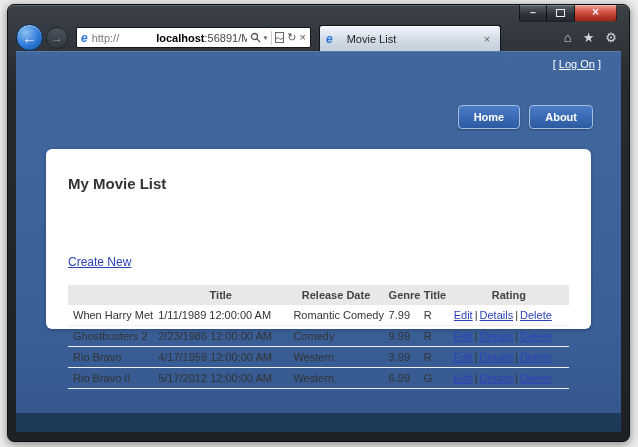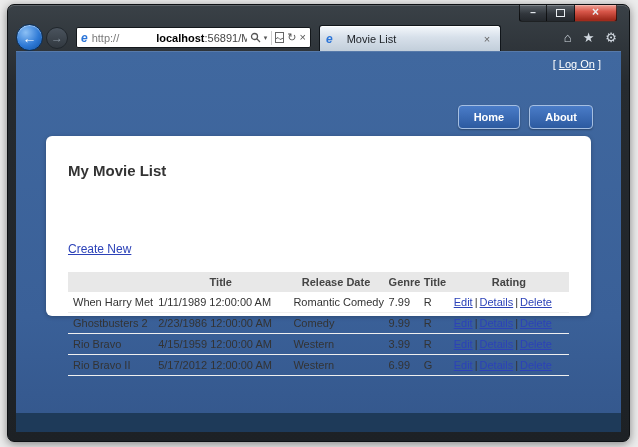--- a/index.html
+++ b/index.html
@@ -101,21 +101,21 @@
   }
 
   .main-nav { position:absolute; top:54px; right:28px; display:flex; }
   .nav-btn {
     margin-left:9px; padding:5px 15px; font-size:11px; font-weight:bold; color:#fff;
     background:linear-gradient(#4a7cc8,#2c5aa0); border:1px solid #a5bfe2; border-radius:4px;
     box-shadow:0 1px 2px rgba(0,0,0,0.3); cursor:default;
   }
 
   .content-box {
-    position:absolute; left:30px; right:30px; top:85px; height:180px;
+    position:absolute; left:30px; right:30px; top:98px; height:180px;
     background:#fff; border-radius:6px; box-shadow:0 1px 4px rgba(0,0,0,0.25);
   }
   .box-inner { padding:26px 22px 0; }
   .page-heading { margin:0 0 27px; font-size:15px; font-weight:bold; color:#333; }
   .create-link { display:inline-block; margin-bottom:16px; font-size:12px; color:#2c42b8; text-decoration:underline;margin-top:36px; }
 
   table.movies { width:100%; border-collapse:collapse; font-size:11px; color:#333; table-layout:fixed; }
   table.movies th {
     background:#e8e8e8; font-weight:bold; text-align:center; color:#444;
     padding:4px 5px; white-space:nowrap;
@@ -234,21 +234,21 @@
               <td>2/23/1986 12:00:00 AM</td>
               <td>Comedy</td>
               <td>9.99</td>
               <td>R</td>
               <td class="actions">
                 <a href="#">Edit</a><span class="sep">|</span><a href="#">Details</a><span class="sep">|</span><a href="#">Delete</a>
               </td>
             </tr>
             <tr>
               <td>Rio Bravo</td>
-              <td>4/15/1959 12:00:00 AM</td>
+              <td>4/17/1959 12:00:00 AM</td>
               <td>Western</td>
               <td>3.99</td>
               <td>R</td>
               <td class="actions">
                 <a href="#">Edit</a><span class="sep">|</span><a href="#">Details</a><span class="sep">|</span><a href="#">Delete</a>
               </td>
             </tr>
             <tr>
               <td>Rio Bravo II</td>
               <td>5/17/2012 12:00:00 AM</td>

